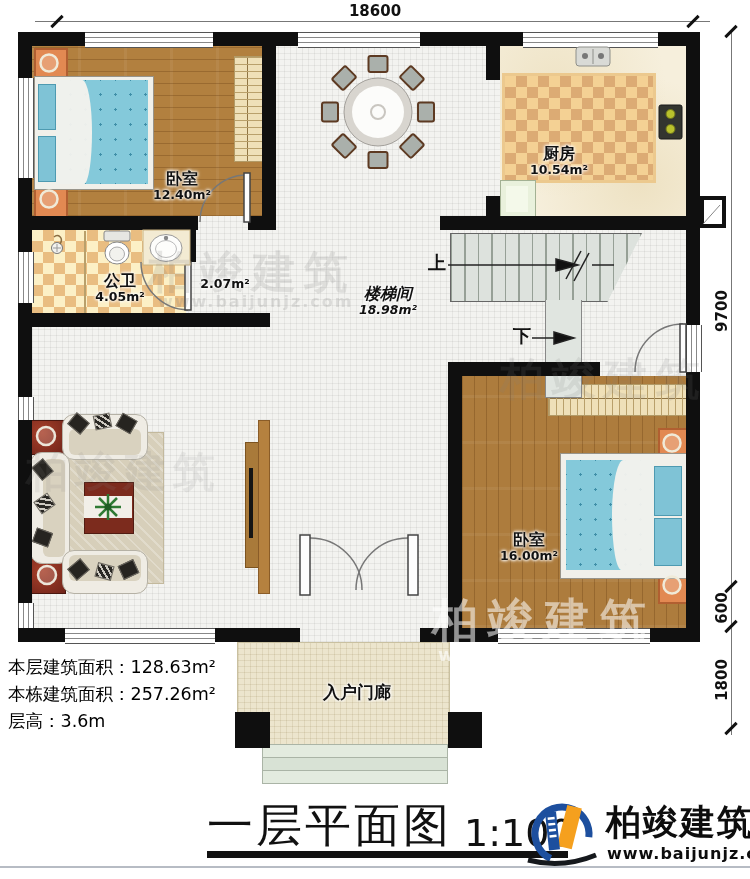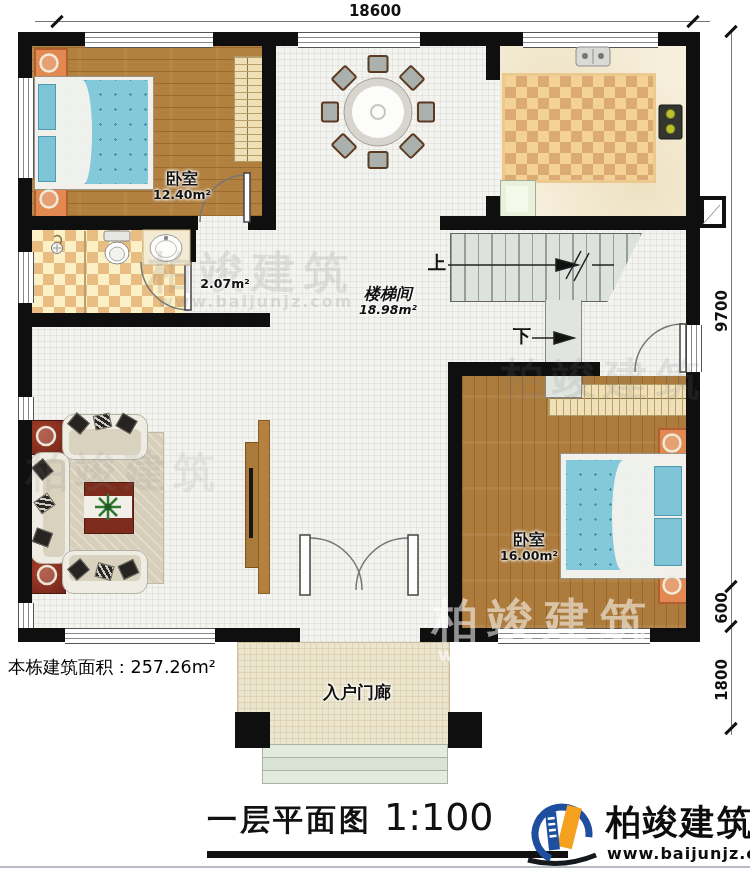--- a/index.html
+++ b/index.html
@@ -56,21 +56,21 @@
   .dimline-h{position:absolute;border-top:1.5px solid #777;z-index:8;}
   .dimline-v{position:absolute;border-left:1.5px solid #777;z-index:8;}
   .tick{position:absolute;width:16px;height:3px;background:#111;transform:rotate(-45deg);z-index:8;}
   .dimtext{position:absolute;font-size:15px;font-weight:bold;color:#111;z-index:8;text-align:center;}
   .dimtext.vert{transform:rotate(-90deg);transform-origin:center;}
   
   .wm{position:absolute;font-weight:bold;white-space:nowrap;z-index:6;pointer-events:none;}
   
   .summary{position:absolute;left:8px;top:654px;z-index:9;color:#000;font-size:17.5px;line-height:27px;font-weight:500;}
   .title-row{position:absolute;left:207px;top:795px;display:flex;align-items:flex-end;gap:12px;z-index:9;color:#111;}
-  .title-cn{font-size:30px;font-weight:700;letter-spacing:3px;}
+  .title-cn{font-size:46px;font-weight:400;letter-spacing:3px;}
   .title-scale{font-size:38px;font-weight:400;padding-bottom:2px;}
   .title-underline{position:absolute;left:207px;top:851px;width:361px;height:7px;background:#111;z-index:9;}
   .thin-rule{position:absolute;left:0;top:866px;width:750px;height:2px;background:#b7bcc4;z-index:9;}
   .brand-text{position:absolute;left:606px;top:799px;font-size:35px;font-weight:bold;letter-spacing:2px;color:#0d0d0d;z-index:9;white-space:nowrap;}
   .brand-site{position:absolute;left:607px;top:844px;font-size:16px;font-weight:bold;letter-spacing:1px;color:#0d0d0d;z-index:9;white-space:nowrap;}
 </style>
 </head>
 <body>
 
 <div class="canvas">
@@ -284,20 +284,28 @@
       <circle cx="49" cy="199" r="8.5"></circle>
       <circle cx="672" cy="443" r="8.5"></circle>
       <circle cx="672" cy="585" r="8.5"></circle>
     </g>
   </svg>
 
   <div class="rlabel" style="left:122px;top:170px;width:120px;">
     <span class="nm">卧室</span>
     <span class="ar">12.40m²</span>
   </div>
+  <div class="rlabel" style="left:499px;top:145px;width:120px;">
+    <span class="nm">厨房</span>
+    <span class="ar">10.54m²</span>
+  </div>
+  <div class="rlabel" style="left:60px;top:272px;width:120px;">
+    <span class="nm">公卫</span>
+    <span class="ar">4.05m²</span>
+  </div>
   <div class="rlabel" style="left:165px;top:277px;width:120px;">
     <span class="ar">2.07m²</span>
   </div>
   <div class="rlabel" style="left:328px;top:285px;width:120px;font-style:italic;">
     <span class="nm">楼梯间</span>
     <span class="ar">18.98m²</span>
   </div>
   <div class="rlabel" style="left:469px;top:531px;width:120px;">
     <span class="nm">卧室</span>
     <span class="ar">16.00m²</span>
@@ -322,21 +330,23 @@
   <div class="dimline-v" style="left:731px;top:30px;height:705px;"></div>
   <div class="tick" style="left:723px;top:30px;"></div>
   <div class="tick" style="left:723px;top:585px;"></div>
   <div class="tick" style="left:723px;top:625px;"></div>
   <div class="tick" style="left:723px;top:727px;"></div>
   <div class="dimtext vert" style="left:692px;top:302px;width:60px;">9700</div>
   <div class="dimtext vert" style="left:692px;top:599px;width:60px;">600</div>
   <div class="dimtext vert" style="left:692px;top:671px;width:60px;">1800</div>
 
   <div class="summary">
+    <div>本层建筑面积：128.63m²</div>
     <div>本栋建筑面积：257.26m²</div>
+    <div>层高：3.6m</div>
   </div>
 
   <div class="title-row">
     <span class="title-cn">一层平面图</span>
     <span class="title-scale">1:100</span>
   </div>
   <div class="title-underline"></div>
   <div class="thin-rule"></div>
 
   <svg class="abs" width="80" height="78" viewBox="0 0 80 78" style="left:522px;top:796px;z-index:9;">

